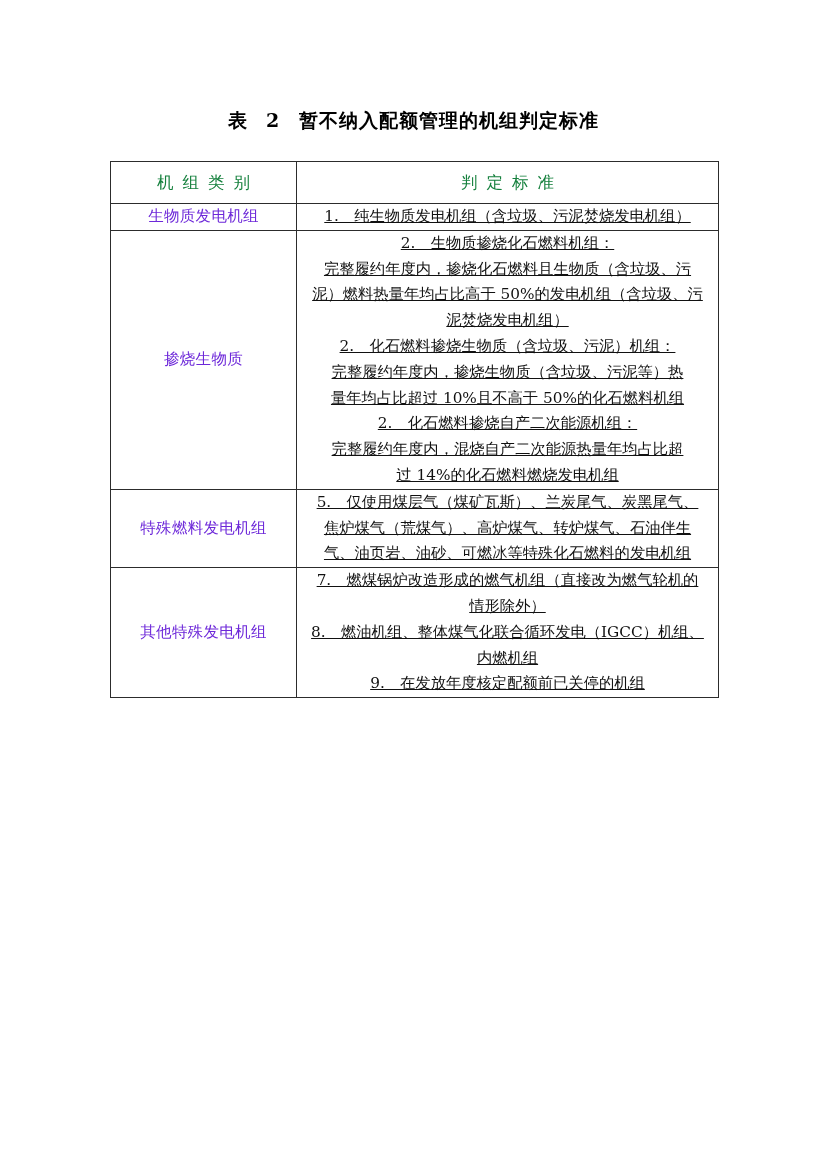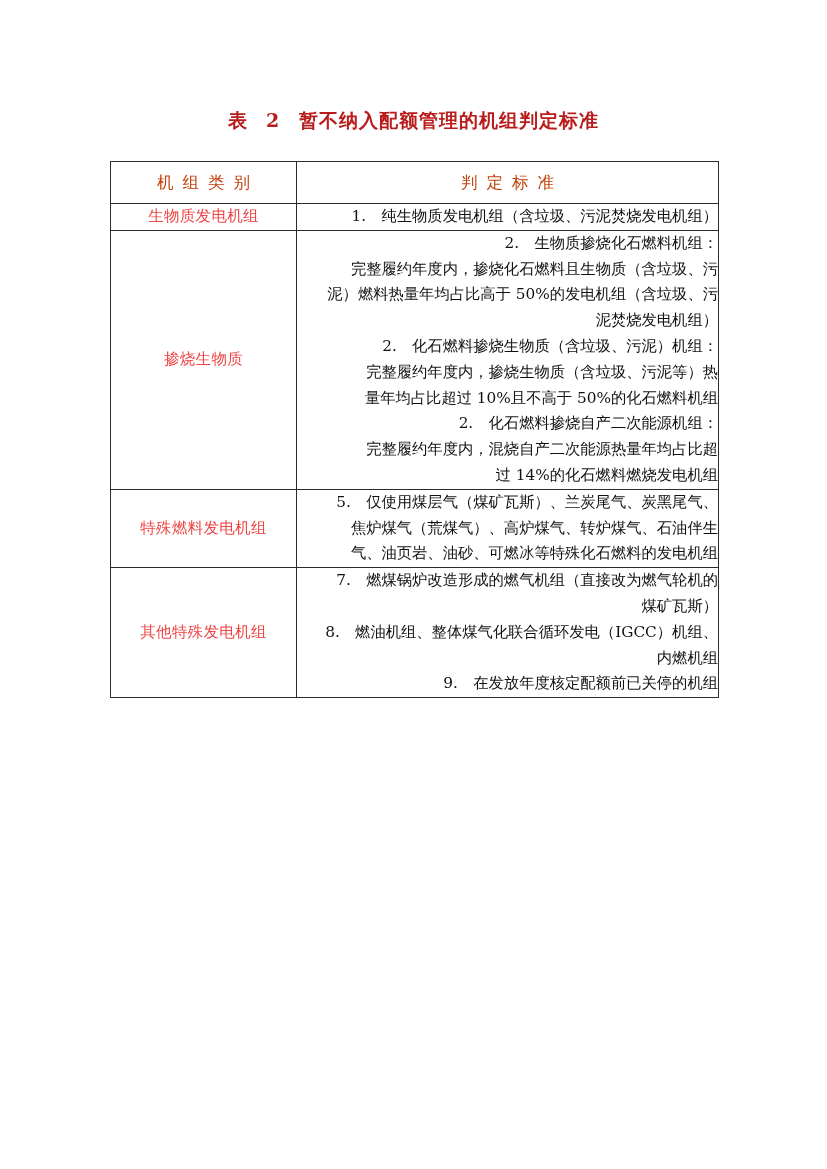--- a/index.html
+++ b/index.html
@@ -27,21 +27,21 @@
   
   .table-title {
     position: absolute;
     left: 0;
     top: 108px;
     width: 827px;
     text-align: center;
     font-size: 19px;
     font-weight: bold;
     letter-spacing: 1px;
-    color: #b91c1c;
+    color: #000000;
     font-family: "DejaVu Serif", "Liberation Serif", serif;
   }
   .table-title .tnum {
     letter-spacing: 2px;
   }
   .table-title .gap {
     display: inline-block;
     width: 18px;
   }
 
@@ -64,37 +64,38 @@
   }
   .doc-table col.c1 { width: 186px; }
   .doc-table col.c2 { width: 422px; }
 
   .hdr-cell {
     height: 41px;
     text-align: center;
     font-size: 16.5px;
     letter-spacing: 9px;
     text-indent: 9px;
-    color: #c2410c;
+    color: #15803d;
   }
 
   .cat-cell {
     text-align: center;
     font-size: 15.5px;
     letter-spacing: 0.3px;
-    color: #ef4444;
+    color: #6d28d9;
     padding: 4px 6px;
   }
 
   .crit-cell {
-    text-align: right;
+    text-align: center;
     font-size: 15.3px;
     line-height: 25.8px;
     color: #111;
     padding: 9px 8px 9px 10px;
+    text-decoration: underline;
   }
   .crit-cell .ln {
     display: block;
     white-space: nowrap;
   }
 
   
   .page-footer {
     position: absolute;
     left: 92px;
@@ -163,21 +164,21 @@
           <td class="crit-cell">
             <span class="ln">5.　仅使用煤层气（煤矿瓦斯）、兰炭尾气、炭黑尾气、</span>
             <span class="ln">焦炉煤气（荒煤气）、高炉煤气、转炉煤气、石油伴生</span>
             <span class="ln">气、油页岩、油砂、可燃冰等特殊化石燃料的发电机组</span>
           </td>
         </tr>
         <tr>
           <td class="cat-cell">其他特殊发电机组</td>
           <td class="crit-cell">
             <span class="ln">7.　燃煤锅炉改造形成的燃气机组（直接改为燃气轮机的</span>
-            <span class="ln">煤矿瓦斯）</span>
+            <span class="ln">情形除外）</span>
             <span class="ln">8.　燃油机组、整体煤气化联合循环发电（IGCC）机组、</span>
             <span class="ln">内燃机组</span>
             <span class="ln">9.　在发放年度核定配额前已关停的机组</span>
           </td>
         </tr>
       </tbody>
   </table>
 
   <div class="page-footer">
     <span class="dash">—</span><span class="pno">12</span><span class="dash">—</span>

